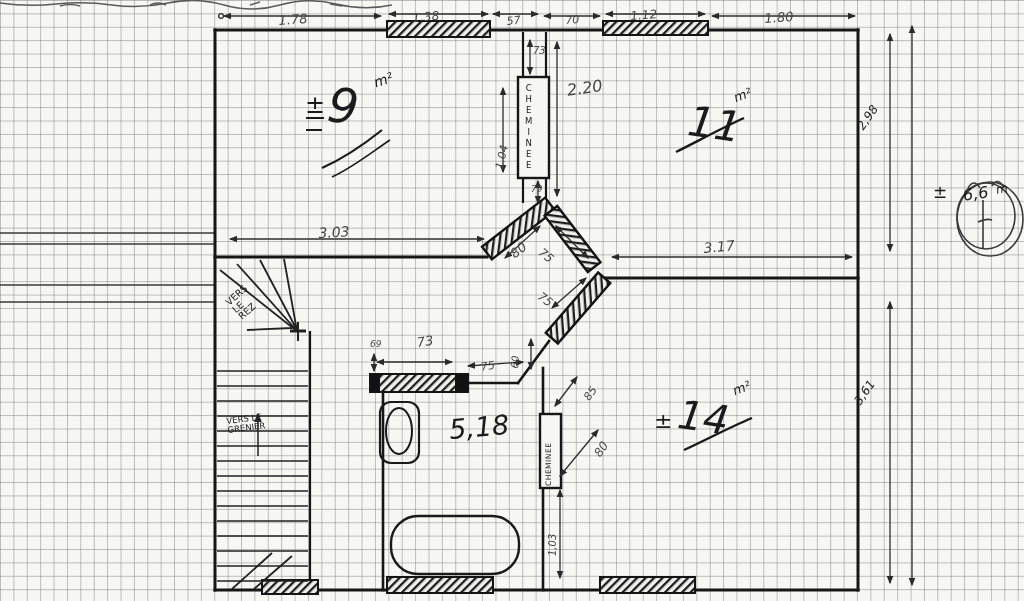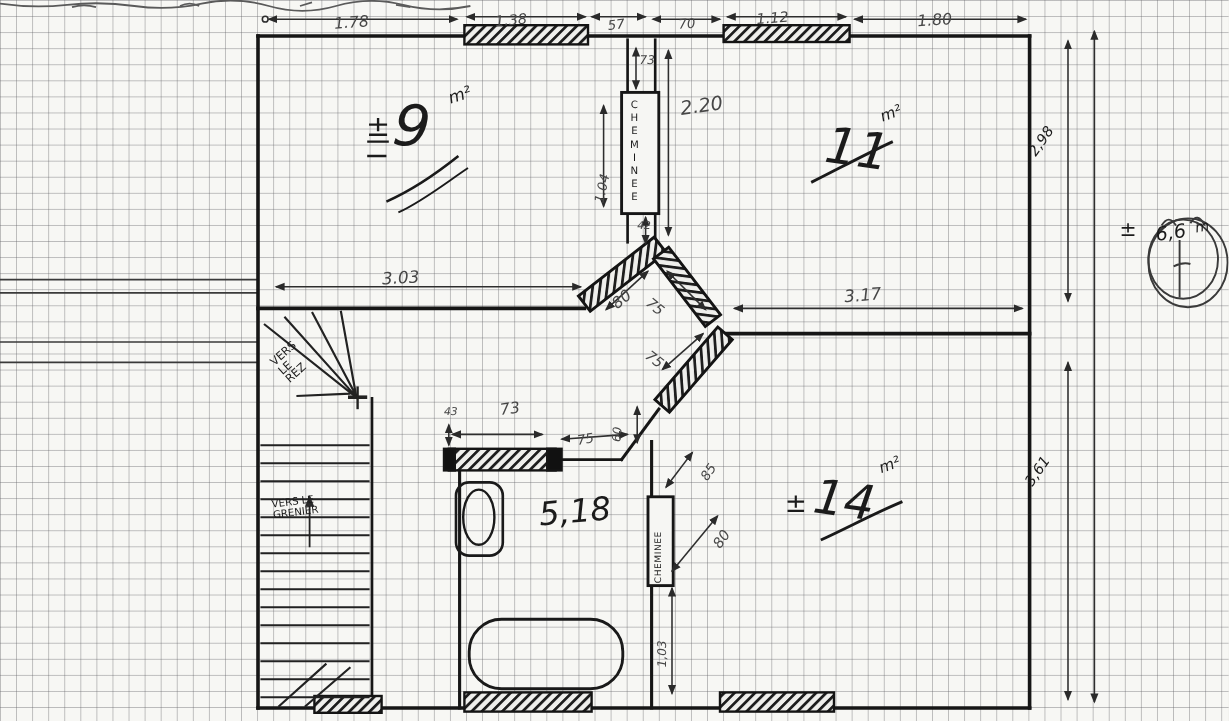--- a/index.html
+++ b/index.html
@@ -180,21 +180,21 @@
   <span class="lbl ink" style="left:731px;top:385px;font-size:13px;transform:rotate(-20deg)">m²</span>
 
   <span class="lbl ink" style="left:448px;top:416px;font-size:27px;transform:rotate(-5deg)">5,18</span>
 
   <span class="lbl ink vert-upright" style="left:524px;top:83px;font-size:8.5px;font-style:normal;height:94px">CHEMINEE</span>
   <span class="lbl ink" style="left:545px;top:486px;font-size:7.5px;font-style:normal;transform:rotate(-90deg);letter-spacing:.5px">CHEMINEE</span>
 
   <span class="lbl" style="left:533px;top:46px;font-size:10px">73</span>
   <span class="lbl" style="left:566px;top:83px;font-size:16px;transform:rotate(-8deg)">2.20</span>
   <span class="lbl" style="left:494px;top:168px;font-size:11px;transform:rotate(-78deg)">1.04</span>
-  <span class="lbl" style="left:531px;top:185px;font-size:9px">42</span>
+  <span class="lbl" style="left:531px;top:185px;font-size:9px">79</span>
 
   <span class="lbl" style="left:318px;top:226px;font-size:14px;transform:rotate(-3deg)">3.03</span>
   <span class="lbl" style="left:703px;top:241px;font-size:14px;transform:rotate(-5deg)">3.17</span>
 
   <span class="lbl" style="left:508px;top:250px;font-size:13px;transform:rotate(-38deg)">80</span>
   <span class="lbl" style="left:544px;top:246px;font-size:12px;transform:rotate(40deg)">75</span>
   <span class="lbl" style="left:543px;top:290px;font-size:12px;transform:rotate(38deg)">75</span>
 
   <span class="lbl ink" style="left:855px;top:125px;font-size:12px;transform:rotate(-55deg)">2,98</span>
   <span class="lbl ink" style="left:852px;top:400px;font-size:12px;transform:rotate(-55deg)">3,61</span>
@@ -202,21 +202,21 @@
   <span class="lbl ink" style="left:933px;top:184px;font-size:17px;font-style:normal">±</span>
   <span class="lbl ink" style="left:962px;top:188px;font-size:16px;transform:rotate(-8deg)">6,6</span>
   <span class="lbl ink" style="left:995px;top:184px;font-size:12px;transform:rotate(-10deg)">m</span>
 
   <span class="lbl ink" style="left:224px;top:300px;font-size:9.5px;transform:rotate(-42deg);font-style:normal">VERS
 LE
 REZ</span>
   <span class="lbl ink" style="left:226px;top:417px;font-size:8.5px;transform:rotate(-7deg);font-style:normal">VERS LE
 GRENIER</span>
 
-  <span class="lbl" style="left:370px;top:340px;font-size:9px">43</span>
+  <span class="lbl" style="left:370px;top:340px;font-size:9px">69</span>
   <span class="lbl" style="left:416px;top:336px;font-size:13px;transform:rotate(-8deg)">73</span>
   <span class="lbl" style="left:480px;top:362px;font-size:11px;transform:rotate(-10deg)">75</span>
   <span class="lbl" style="left:510px;top:368px;font-size:10px;transform:rotate(-85deg)">60</span>
   <span class="lbl" style="left:582px;top:396px;font-size:11px;transform:rotate(-55deg)">85</span>
   <span class="lbl" style="left:592px;top:452px;font-size:12px;transform:rotate(-55deg)">80</span>
   <span class="lbl" style="left:548px;top:556px;font-size:10px;transform:rotate(-90deg)">1,03</span>
 
 </div>
 
 </body></html>

